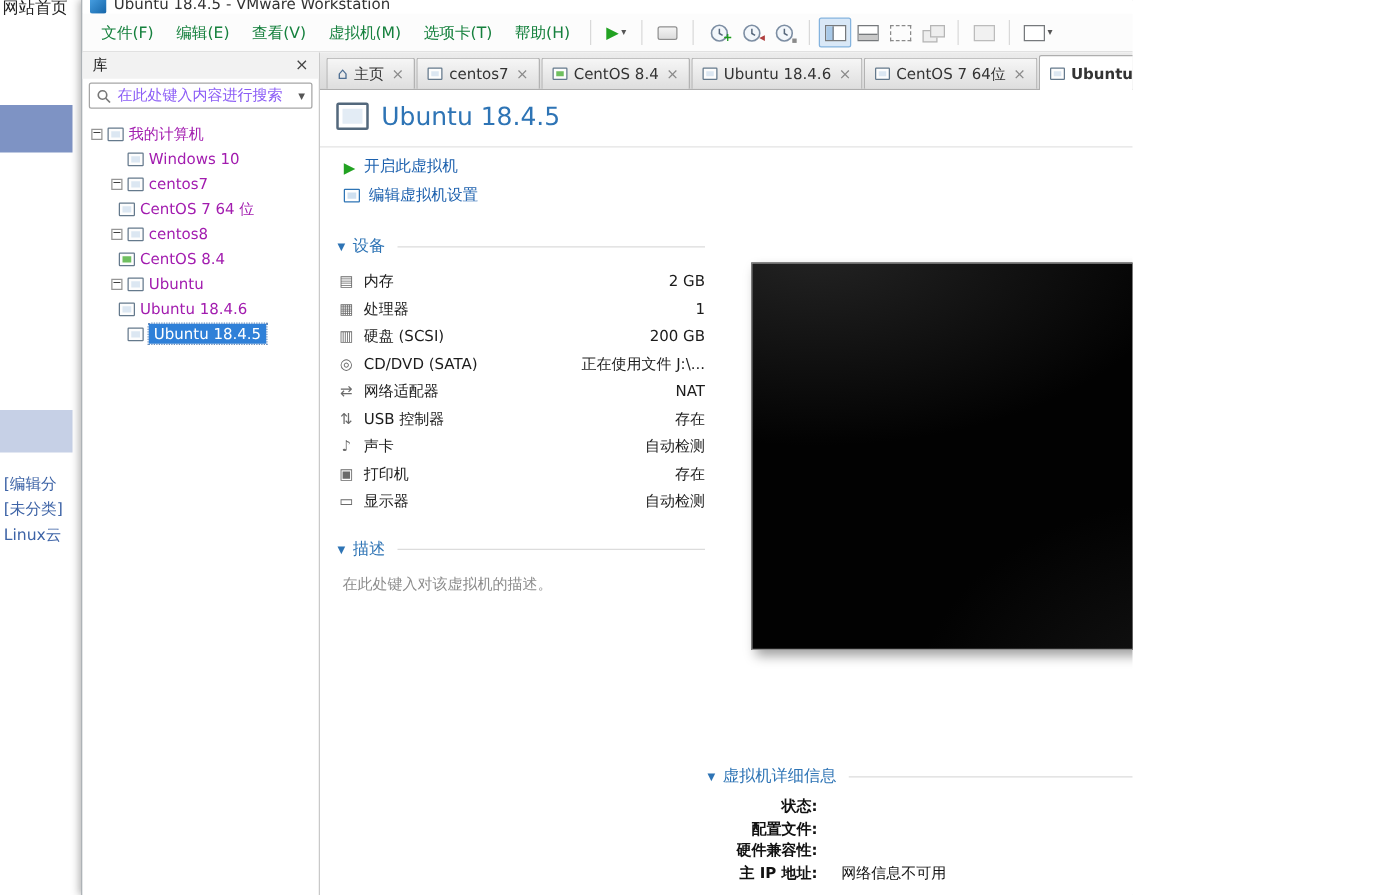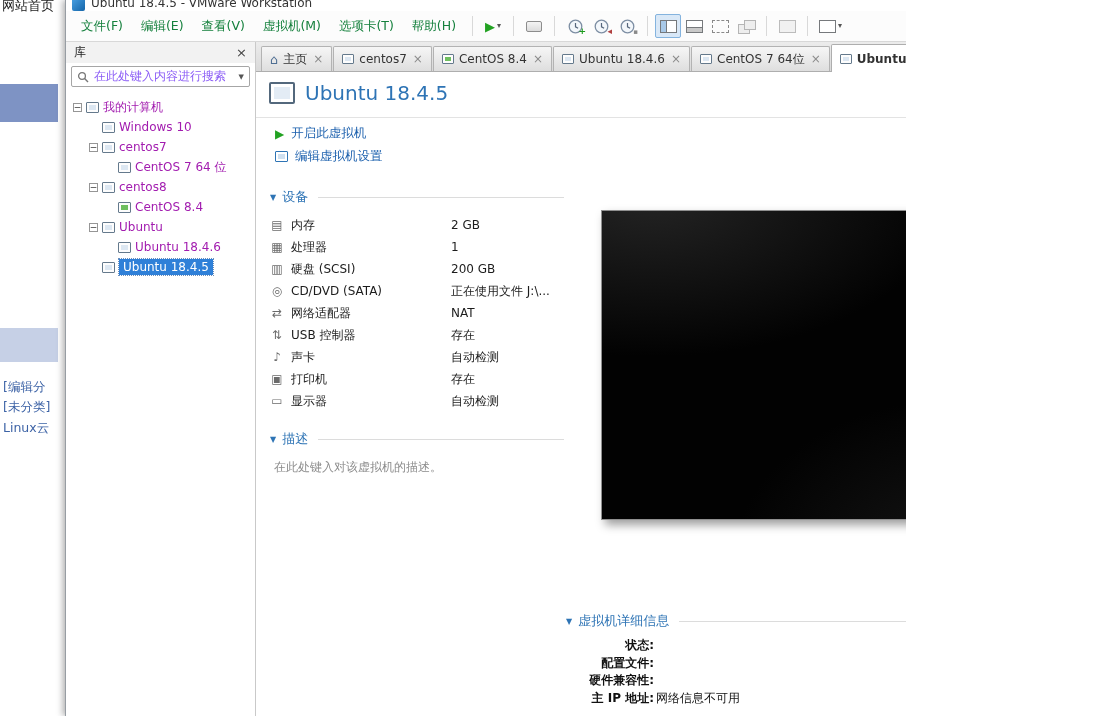--- a/index.html
+++ b/index.html
@@ -61,21 +61,21 @@
 
 .library{width:190px;flex:0 0 auto;border-right:1px solid #c9c9c9;display:flex;flex-direction:column;background:#fff;}
 .lib-head{height:21px;background:#f2f2f2;display:flex;align-items:center;justify-content:space-between;padding:0 8px;font-size:12px;color:#222;flex:0 0 auto;}
 .lib-close{color:#444;font-size:13px;}
 .searchbox{margin:3px 5px 5px 5px;height:21px;border:1px solid #a6a6a6;border-radius:2px;display:flex;align-items:center;padding:0 5px;gap:5px;flex:0 0 auto;background:#fff;}
 .searchbox .ph{color:#8b5cf6;font-size:12px;flex:1;white-space:nowrap;overflow:hidden;}
 .sdrop{color:#555;font-size:7px;}
 .tree{flex:1;overflow:hidden;padding-top:5px;}
 .trow{height:20px;display:flex;align-items:center;gap:4px;padding-left:7px;}
 .trow.lvl1{padding-left:23px;}
-.trow.lvl2{padding-left:39px;}
+.trow.lvl2{padding-left:16px;}
 .exp{width:9px;height:9px;border:1px solid #969696;background:#fff;font-size:9px;line-height:1;color:#333;flex:0 0 auto;display:flex;align-items:center;justify-content:center;}
 .expsp{width:9px;flex:0 0 auto;}
 .nicon{width:13px;height:11px;border:1px solid #64798c;border-radius:1px;background:#fdfdfd;position:relative;flex:0 0 auto;}
 .nicon::after{content:"";position:absolute;left:2px;top:2px;right:2px;bottom:2px;background:#dce7f2;}
 .nicon.green::after{background:#6fbf5f;}
 .tlabel{font-size:12px;color:#a21caf;white-space:nowrap;}
 .trow.selected .tlabel{background:#2f80d8;color:#fff;padding:1px 4px;outline:1px dotted #6a8ebd;}
 
 
 .content{flex:1;display:flex;flex-direction:column;min-width:0;background:#fff;}
@@ -100,30 +100,30 @@
 .editicon{width:13px;height:11px;border:1px solid #2e74b5;border-radius:1px;position:relative;background:#fff;flex:0 0 auto;}
 .editicon::after{content:"";position:absolute;left:2px;top:2px;right:2px;bottom:2px;background:#cfe0f0;}
 .sec-head{display:flex;align-items:center;gap:6px;color:#2e74b5;font-size:13px;white-space:nowrap;}
 .sarrow{font-size:8px;color:#2e74b5;}
 .sec-head .line{flex:1;border-top:1px solid #dcdcdc;margin-left:4px;}
 .devices{position:absolute;left:14px;top:116px;width:294px;}
 .devrows{margin-top:8px;}
 .devrow{display:grid;grid-template-columns:181px 1fr;height:22px;align-items:center;font-size:12px;color:#1c1c1c;}
 .devname{display:flex;align-items:center;gap:7px;white-space:nowrap;}
 .devicon{width:14px;color:#6b6b6b;font-size:12px;text-align:center;flex:0 0 auto;}
-.devvalue{white-space:nowrap;}
+.devvalue{white-space:nowrap;text-align:right;}
 .descsec{position:absolute;left:14px;top:358px;width:294px;}
 .desctext{margin-top:11px;color:#8c8c8c;font-size:12px;padding-left:4px;white-space:nowrap;}
 .preview{position:absolute;left:345px;top:138px;width:420px;height:310px;
   background:radial-gradient(130% 95% at 12% -5%,#242424 0%,rgba(0,0,0,0) 55%),
              radial-gradient(120% 120% at 85% 115%,#161616 0%,rgba(0,0,0,0) 45%),#020202;
   border:1px solid #8f8f8f;box-shadow:4px 5px 9px rgba(0,0,0,.38);}
 .details{position:absolute;left:310px;top:540px;width:482px;}
 .detrows{margin-top:7px;}
-.detrow{display:grid;grid-template-columns:88px 1fr;column-gap:2px;font-size:12px;line-height:17.5px;}
+.detrow{display:grid;grid-template-columns:88px 1fr;column-gap:19px;font-size:12px;line-height:17.5px;}
 .detlabel{font-weight:bold;text-align:right;color:#111;white-space:nowrap;}
 .detvalue{color:#111;white-space:nowrap;}
 .clock{flex:0 0 auto;}
 </style>
 </head>
 <body>
 
 <div id="screen">
 
   <div class="bgl">

